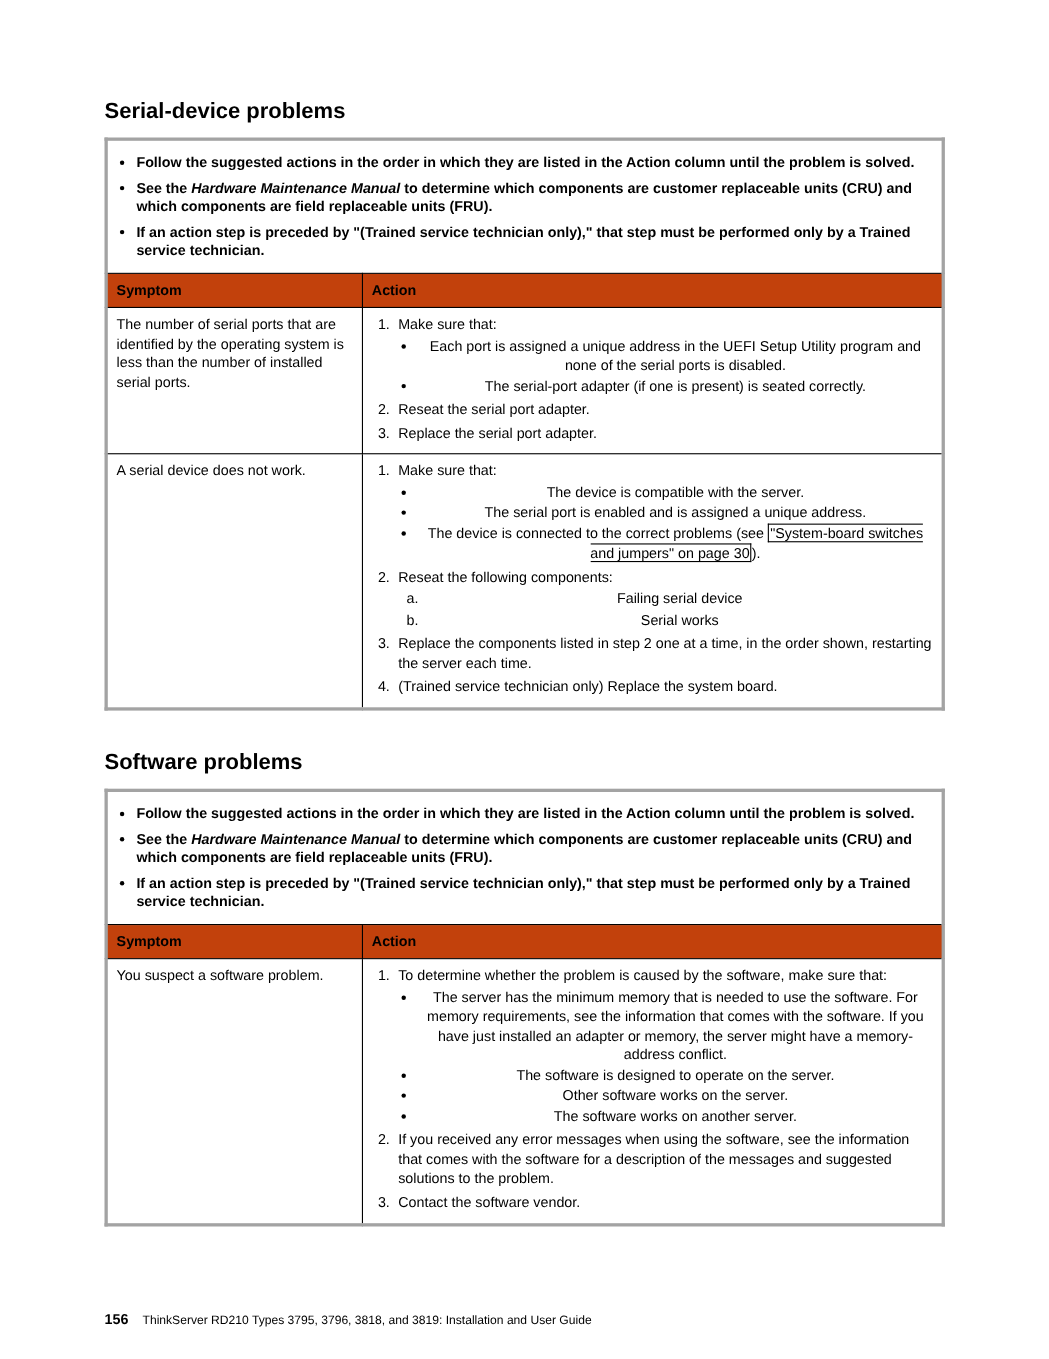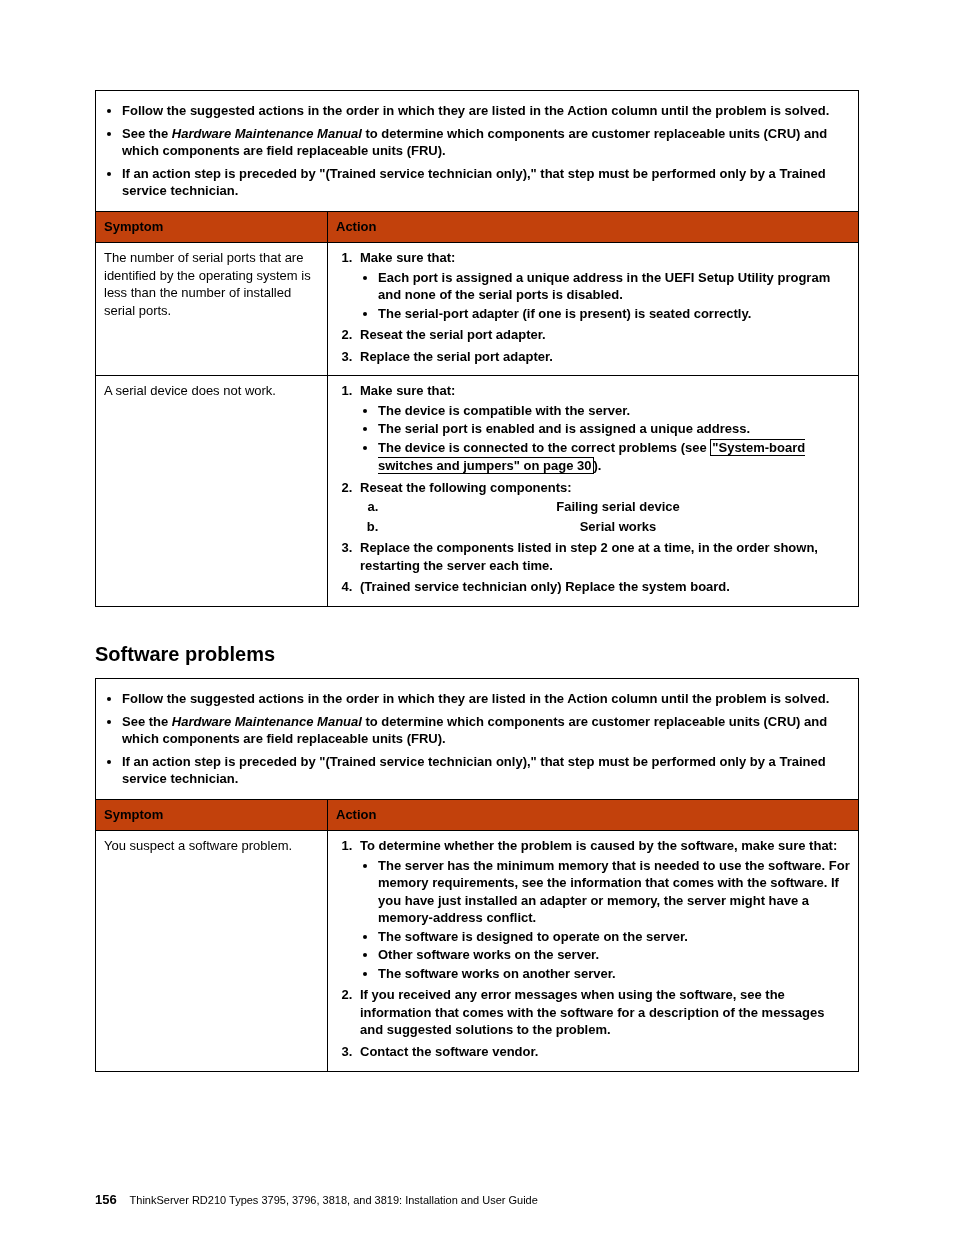--- a/index.html
+++ b/index.html
@@ -18,21 +18,21 @@
     position: relative;
   }
   h2 {
     font-size: 20px;
     font-weight: bold;
     margin: 0 0 12px 0;
   }
   table.outer {
     border-collapse: collapse;
     width: 100%;
-    border: 1px solid #a3a3a3;
+    border: 3px solid #a3a3a3;
   }
   table.outer > tbody > tr > td,
   table.outer > tbody > tr > th {
     border: 1px solid #000;
     padding: 6px 8px;
     vertical-align: top;
     text-align: left;
     font-size: 13px;
     line-height: 1.35;
   }
@@ -54,30 +54,30 @@
   th {
     font-weight: bold;
     background: #c2410c;
   }
   .col-symptom {
     width: 215px;
   }
   ol.action {
     margin: 0;
     padding-left: 20px;
-    font-weight: bold;
   }
   ol.action > li {
     margin-bottom: 4px;
     padding-left: 4px;
   }
   ul.sub {
     list-style-type: disc;
     margin: 2px 0 2px 0;
     padding-left: 18px;
+    text-align: center;
   }
   ul.sub > li {
     margin: 0 0 1px 0;
   }
   ol.alpha {
     list-style-type: lower-alpha;
     margin: 2px 0 2px 0;
     padding-left: 22px;
     text-align: center;
   }
@@ -105,20 +105,21 @@
     font-weight: bold;
     font-size: 13px;
     margin-right: 10px;
   }
 </style>
 </head>
 <body>
 
 <div class="page">
 
+  <h2>Serial-device problems</h2>
 
   <table class="outer">
     <tbody>
       <tr>
         <td colspan="2" class="notice-cell">
           <ul class="notice">
             <li>Follow the suggested actions in the order in which they are listed in the Action column until the problem is solved.</li>
             <li>
               <span>See the </span><span class="italic">Hardware Maintenance Manual</span><span> to determine which components are customer replaceable units (CRU) and which components are field replaceable units (FRU).</span>
             </li>

